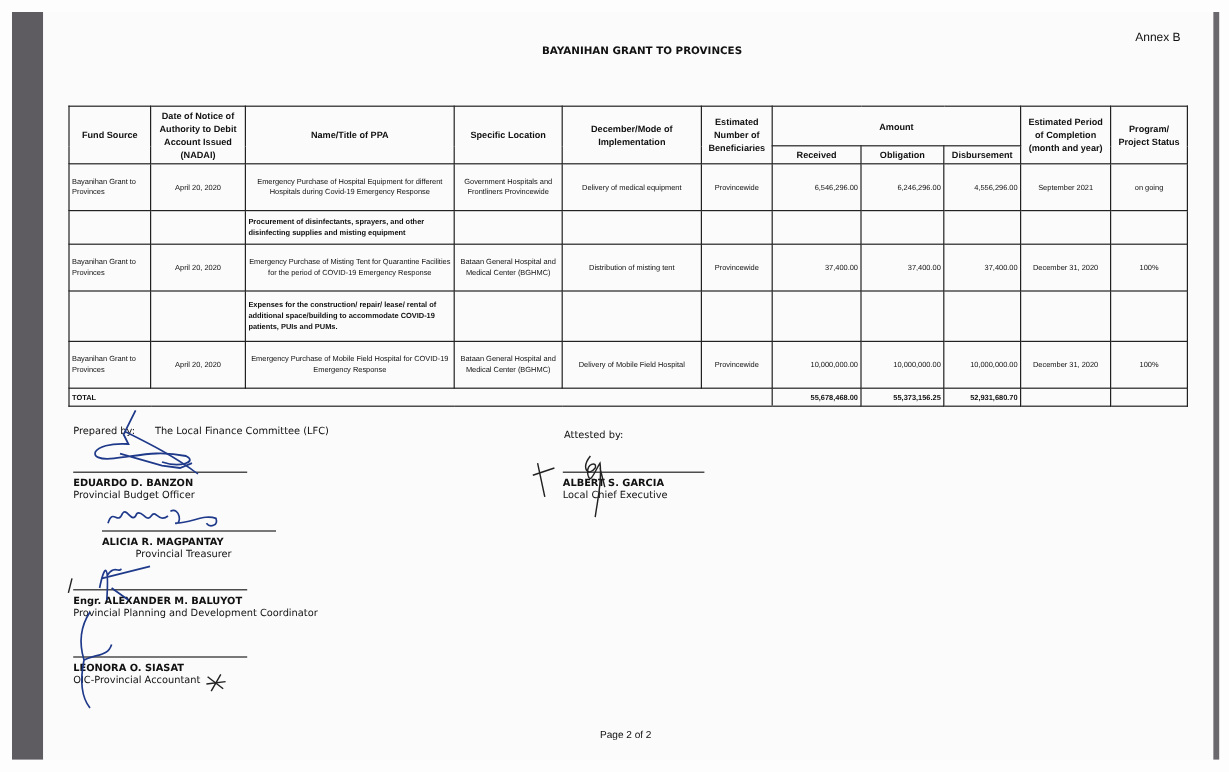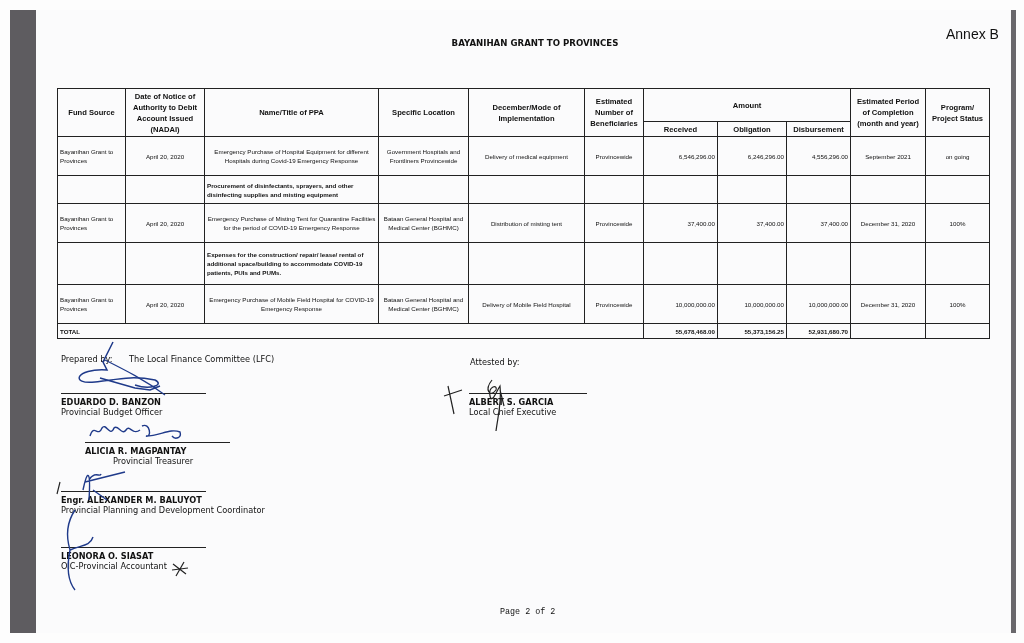--- a/index.html
+++ b/index.html
@@ -1,41 +1,41 @@
 <!DOCTYPE html>
 <html><head>
 <meta charset="utf-8">
 <style>
   html, body { margin:0; padding:0; }
   body { width:1024px; height:643px; background:#fdfdfd; position:relative; overflow:hidden; font-family:"Liberation Sans", sans-serif; color:#111; }
   .left-bar { position:absolute; left:10px; top:10px; width:26px; height:623px; background:#5e5c60; }
   .right-bar { position:absolute; left:1011px; top:10px; width:5px; height:623px; background:#6a686c; }
   .page { position:absolute; left:36px; top:10px; width:975px; height:623px; background:#fbfbfc; }
-  .annex { position:absolute; left:946px; top:26px; font-size:14px; }
+  .annex { position:absolute; left:946px; top:26px; font-size:10px; }
   .title-block { position:absolute; left:300px; top:37px; width:470px; text-align:center; font-family:"DejaVu Sans", sans-serif; font-size:8.6px; line-height:13px; }
   .title-block .t1 { font-weight:bold; }
   .title-block .t2, .title-block .t3 { font-weight:bold; }
 
   table.report { position:absolute; left:57px; top:88px; width:932px; border-collapse:collapse; table-layout:fixed; font-size:6.2px; }
   table.report td, table.report th { border:1px solid #222; padding:1px 2px; vertical-align:middle; }
   table.report th { font-size:7.6px; font-weight:bold; text-align:center; line-height:11px; }
   table.report td { line-height:9px; }
   .c { text-align:center; }
   .r { text-align:right; }
   .b { font-weight:bold; }
   .row-main td { height:36px; }
   .row-cat td { height:25px; }
   .row-cat3 td { height:39px; }
   .row-total td { height:12px; font-weight:bold; }
 
   .sig { position:absolute; font-family:"DejaVu Sans", sans-serif; font-size:8.2px; }
   .sig .line { position:absolute; height:1px; background:#222; }
   .name { font-weight:bold; }
   .ink { position:absolute; }
-  .footer { position:absolute; left:500px; top:607px; font-family:Liberation Mono, monospace; font-size:8.4px; }
+  .footer { position:absolute; left:500px; top:607px; font-family:Liberation Sans, sans-serif; font-size:8.4px; }
 </style>
 </head>
 <body>
 
 <div class="left-bar"></div>
 <div class="right-bar"></div>
 <div class="page"></div>
 
 <div class="annex">Annex B</div>
 

